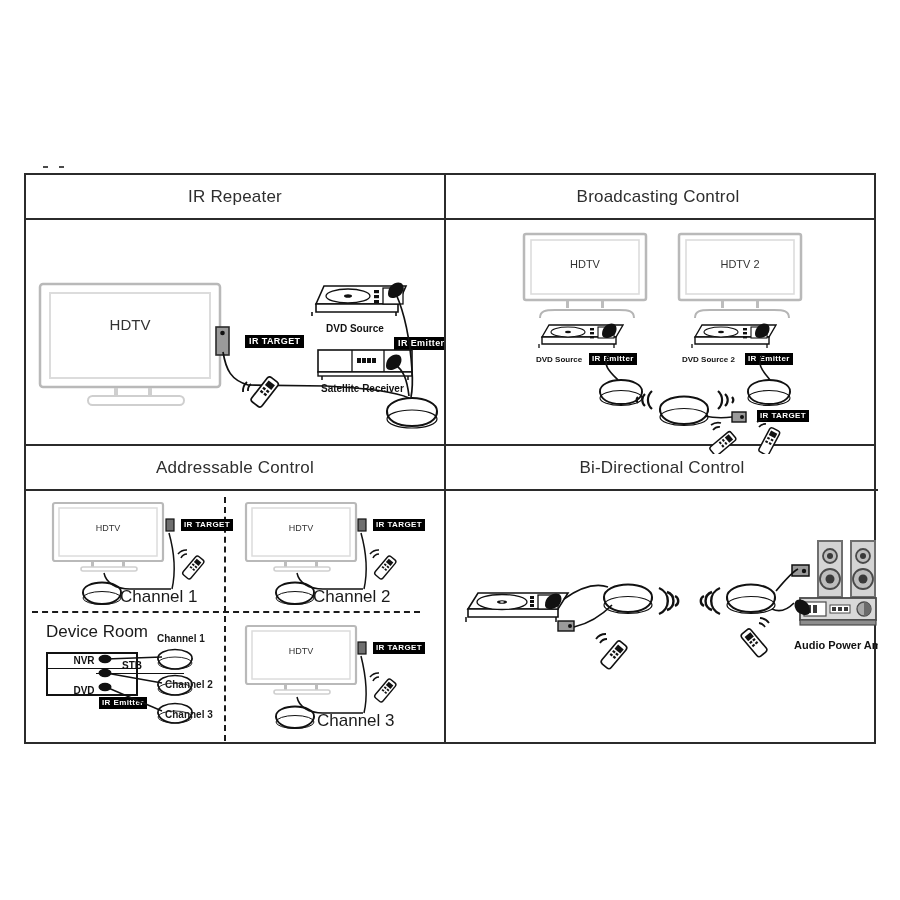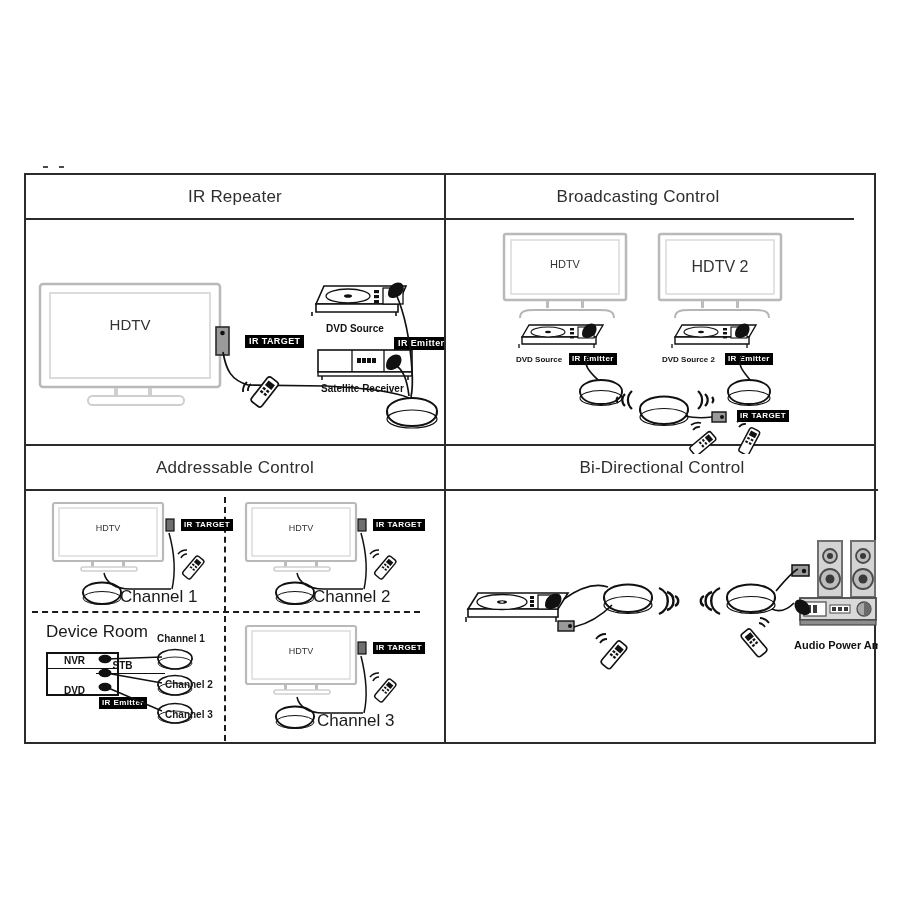--- a/index.html
+++ b/index.html
@@ -256,21 +256,21 @@
             <rect x="19.5" y="22" width="3" height="2.4" fill="#111"></rect>
             <rect x="24" y="22" width="3" height="2.4" fill="#111"></rect>
           </g>
           <path d="M10 14 A8 8 0 0 0 7 21" fill="none" stroke="#111" stroke-width="1.8"></path>
           <path d="M6 12 A12 12 0 0 0 2 22" fill="none" stroke="#111" stroke-width="1.8"></path>
         </svg>
 
       </div>
     </div>
 
-    <div class="quad" style="left:396px; top:0; width:432px; height:279px;">
+    <div class="quad" style="left:416px; top:0; width:432px; height:279px;">
       <div class="quad-header">
         <div class="quad-title">Broadcasting Control</div>
       </div>
       <div class="quad-body">
 
         <svg style="position:absolute; left:80px; top:12px;" width="130" height="78" viewBox="0 0 130 78">
           <rect x="2" y="2" width="122" height="66" rx="2" fill="#fff" stroke="#b9b9b9" stroke-width="2.5"></rect>
           <rect x="9" y="8" width="108" height="54" fill="#fff" stroke="#dcdcdc" stroke-width="1.6"></rect>
           <rect x="44" y="69" width="3" height="7" fill="#bdbdbd"></rect>
           <rect x="79" y="69" width="3" height="7" fill="#bdbdbd"></rect>
@@ -279,21 +279,21 @@
         <svg style="position:absolute; left:95px; top:88px;" width="100" height="12" viewBox="0 0 100 12">
           <path d="M3 10 C3 3, 8 2, 18 2 L82 2 C92 2, 97 3, 97 10" fill="none" stroke="#b5b5b5" stroke-width="2"></path>
         </svg>
 
         <svg style="position:absolute; left:235px; top:12px;" width="130" height="78" viewBox="0 0 130 78">
           <rect x="2" y="2" width="122" height="66" rx="2" fill="#fff" stroke="#b9b9b9" stroke-width="2.5"></rect>
           <rect x="9" y="8" width="108" height="54" fill="#fff" stroke="#dcdcdc" stroke-width="1.6"></rect>
           <rect x="44" y="69" width="3" height="7" fill="#bdbdbd"></rect>
           <rect x="79" y="69" width="3" height="7" fill="#bdbdbd"></rect>
         </svg>
-        <div class="tvlabel" style="left:235px; top:38px; width:126px; font-size:16px;">HDTV 2</div>
+        <div class="tvlabel" style="left:235px; top:38px; width:126px; font-size:11px;">HDTV 2</div>
         <svg style="position:absolute; left:250px; top:88px;" width="100" height="12" viewBox="0 0 100 12">
           <path d="M3 10 C3 3, 8 2, 18 2 L82 2 C92 2, 97 3, 97 10" fill="none" stroke="#b5b5b5" stroke-width="2"></path>
         </svg>
 
         <svg style="position:absolute; left:95px; top:97px;" width="90" height="36" viewBox="0 0 90 36">
           <path d="M5 20 L12 8 L86 8 L79 20 Z" fill="#fff" stroke="#111" stroke-width="1.4"></path>
           <path d="M5 20 L5 27 L79 27 L79 20 Z" fill="#fff" stroke="#111" stroke-width="1.4"></path>
           <ellipse cx="31" cy="15" rx="17" ry="5" fill="#fff" stroke="#111" stroke-width="1.1"></ellipse>
           <ellipse cx="31" cy="15" rx="3" ry="1.3" fill="#111"></ellipse>
           <rect x="53" y="11" width="4" height="2.4" fill="#111"></rect>
@@ -469,21 +469,21 @@
             <rect x="17" y="15" width="2.4" height="1.8" fill="#111"></rect>
             <rect x="20.5" y="15" width="2.4" height="1.8" fill="#111"></rect>
             <rect x="17" y="18.5" width="2.4" height="1.8" fill="#111"></rect>
             <rect x="20.5" y="18.5" width="2.4" height="1.8" fill="#111"></rect>
           </g>
           <path d="M9 9 A7 7 0 0 1 15 5" fill="none" stroke="#111" stroke-width="1.6"></path>
           <path d="M6 5 A11 11 0 0 1 15 1" fill="none" stroke="#111" stroke-width="1.6"></path>
         </svg>
 
         <div class="roomcap" style="left:20px; top:131px;">Device Room</div>
-        <div class="devbox" style="left:20px; top:161px; width:73px; height:44px;">
+        <div class="devbox" style="left:20px; top:161px; width:92px; height:44px;">
           <div class="devrow" style="top:0; height:14.6px;">
             <span>NVR</span>
           </div>
           <div class="devrow" style="top:5px; height:14.6px;margin-left:48px;">
             <span>STB</span>
           </div>
           <div class="devrow" style="top:29.2px; height:14.6px;">
             <span>DVD</span>
           </div>
         </div>

